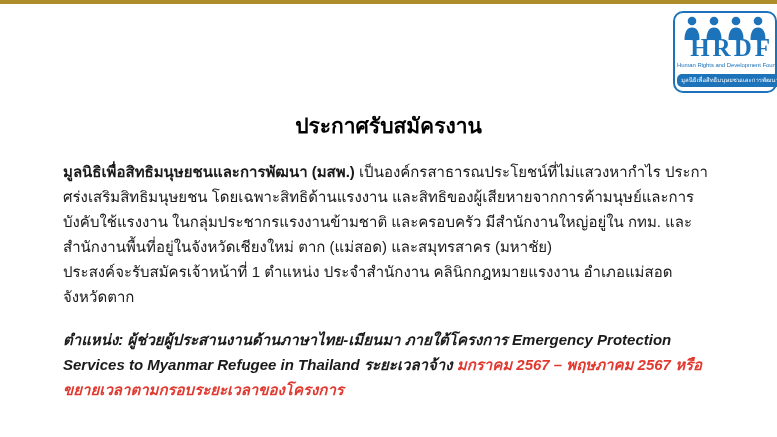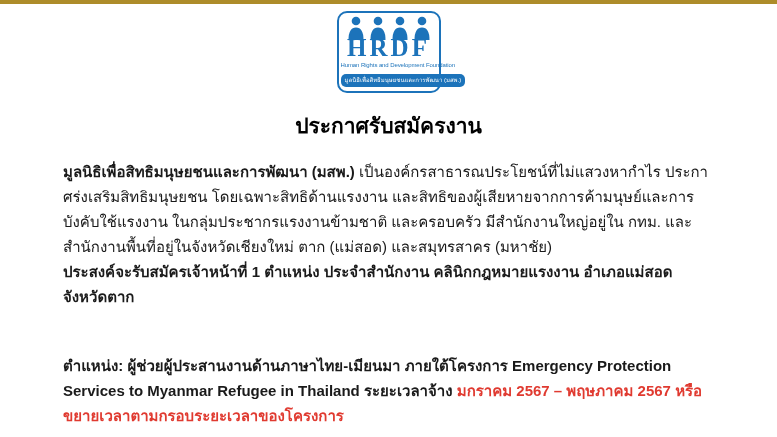--- a/index.html
+++ b/index.html
@@ -11,21 +11,21 @@
     background: #ffffff;
     font-family: "Liberation Sans", sans-serif;
     color: #1a1a1a;
   }
   .top-bar {
     height: 4px;
     width: 100%;
     background: #ad8c2a;
   }
   .logo-wrap {
-    text-align: center;
+    text-align: right;
     margin-top: 7px;
   }
   .logo-box {
     display: inline-block;
     width: 104px;
     border: 2px solid #1c73ba;
     border-radius: 10px;
     background: #ffffff;
     padding: 3px 2px 4px 2px;
     box-sizing: border-box;
@@ -63,22 +63,22 @@
     margin-top: 16px;
     color: #000000;
   }
   .content {
     padding: 0 60px 0 63px;
     font-size: 15px;
     line-height: 25px;
   }
   .intro { margin-top: 17px; }
   .bold { font-weight: bold; }
-  .intro-tail { font-weight: bold; }
-  .position-para { margin-top: 44px; font-weight: bold; }
+  .intro-tail { font-weight: normal; }
+  .position-para { margin-top: 18px; font-weight: bold; font-style: italic; }
   .red-text { color: #e03a30; }
 </style>
 </head>
 <body>
 
 <div class="top-bar"></div>
 
 <div class="logo-wrap">
   <div class="logo-box">
     <svg class="logo-people" width="86" height="24" viewBox="0 0 86 24">

